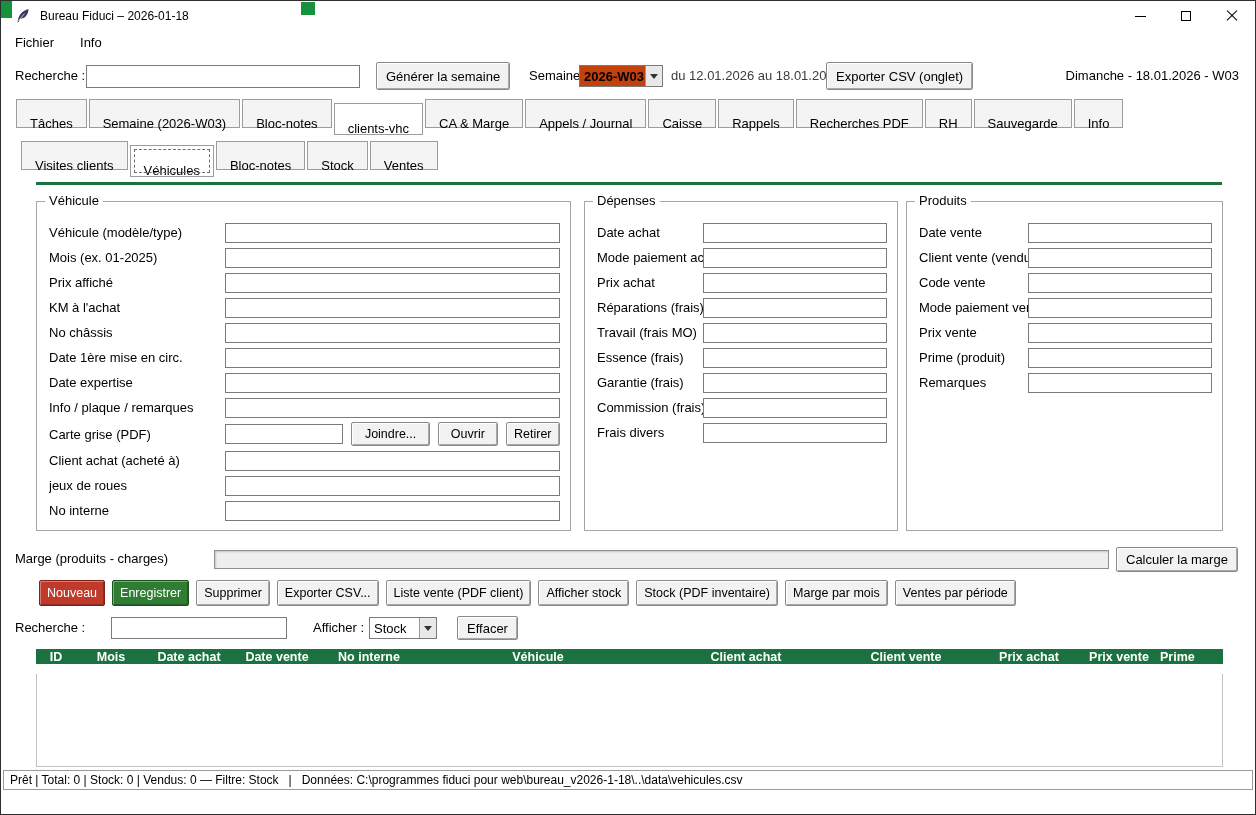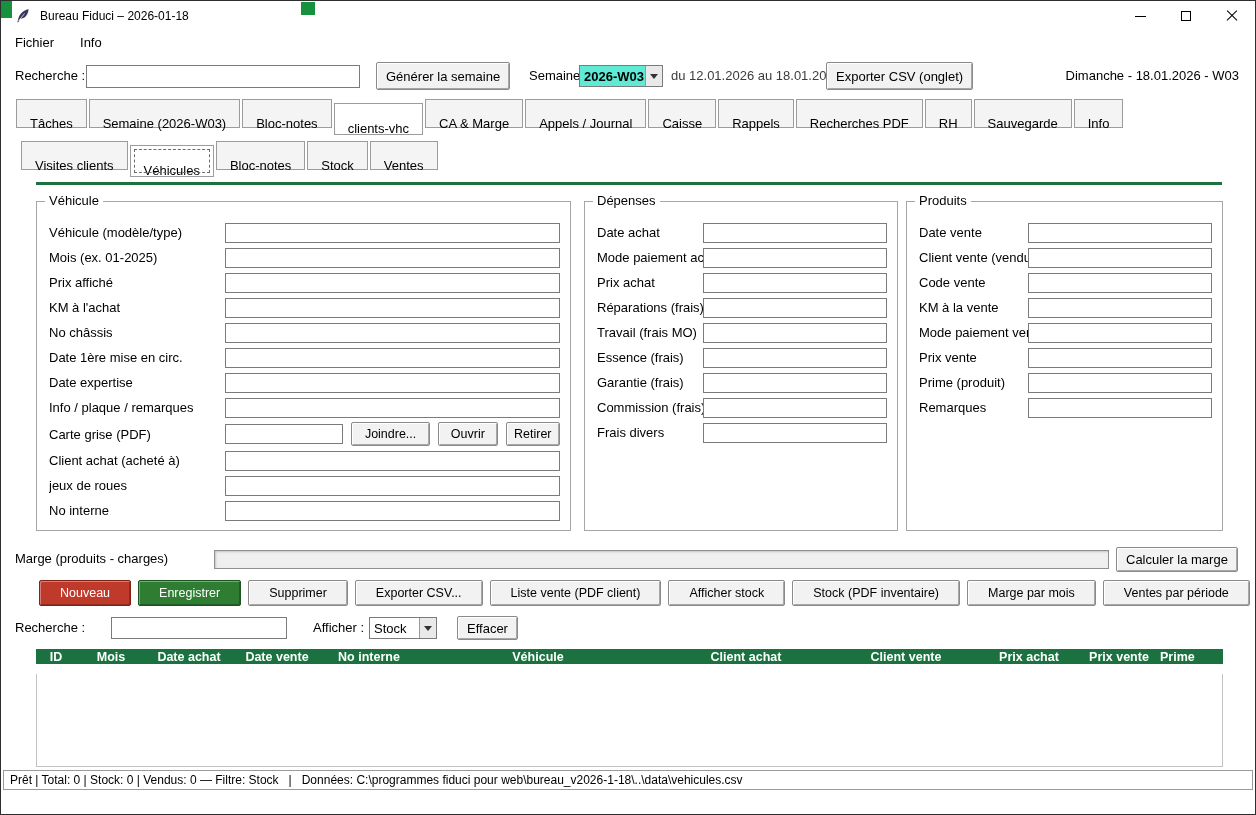--- a/index.html
+++ b/index.html
@@ -35,21 +35,21 @@
   .tb-search { position:absolute; left:85px; top:8px; width:274px; height:23px; }
   .btn { font-family:inherit; font-size:12.5px; color:#000; background:#f2f2f2; border:1px solid #8a8a8a;
          border-radius:2px; display:inline-flex; align-items:center; justify-content:center; cursor:default;
          box-shadow:inset 1px 1px 0 #ffffff, inset -1px -1px 0 #a8a8a8; white-space:nowrap; }
   .tb-generate { position:absolute; left:375px; top:5px; height:28px; padding:0 9px; font-size:13px; }
   .tb-export { position:absolute; left:825px; top:5px; height:28px; padding:0 9px; font-size:13px; }
   
   .combo { position:absolute; height:22px; border:1px solid #7b7b7b; background:#fff; display:flex; align-items:stretch; }
   .combo-week { left:578px; top:8px; width:84px; }
   .combo-val { flex:1; display:flex; align-items:center; padding-left:4px; overflow:hidden; white-space:nowrap; }
-  .combo-week .combo-val { background:#5eead4; font-weight:bold; }
+  .combo-week .combo-val { background:#c2410c; font-weight:bold; }
   .combo-arrow { flex:0 0 17px; background:#e9e9e9; border-left:1px solid #9a9a9a; display:flex; align-items:center; justify-content:center; }
   .arrow-tri { width:0; height:0; border-left:4px solid transparent; border-right:4px solid transparent; border-top:5px solid #333; }
   
   .tabs { position:absolute; display:flex; align-items:flex-start; z-index:2; }
   .main-tabs { top:98px; left:15px; }
   .sub-tabs { top:140px; left:20px; }
   .tab { height:29px; line-height:28px; padding:10px 13px; background:#f4f4f4; border:1px solid #9c9c9c; margin-right:2px; white-space:nowrap; }
   .tab.selected { position:relative; top:4px; height:32px; line-height:30px; background:#fff; z-index:3; }
   .tab.focus-dashed { outline:1px dashed #6b6b6b; outline-offset:-5px; }
   .green-sep { position:absolute; top:181px; left:35px; width:1186px; height:3px; background:var(--accent-green,#1b7240); }
@@ -73,21 +73,21 @@
   .cg-btn { height:24px; margin-left:8px; font-size:12.5px; }
   .cg-btn-attach { width:80px; } .cg-btn-open { width:60px; } .cg-btn-remove { width:55px; }
   
   .marge-row { position:absolute; top:544px; left:0; right:0; height:28px; }
   .marge-label { position:absolute; left:14px; line-height:28px; }
   .marge-field { position:absolute; left:213px; top:5px; width:895px; height:19px; background:#efefef;
                  border:1px solid #8f8f8f; box-shadow:inset 1px 1px 2px rgba(0,0,0,.18); }
   .marge-calc { position:absolute; left:1115px; top:2px; height:25px; padding:0 9px; font-size:13px; }
   
   .actions-row { position:absolute; top:579px; left:38px; display:flex; gap:7px; }
-  .act-btn { height:26px; padding:0 20px; }
+  .act-btn { height:26px; padding:0 7px; }
   .btn-new  { background:var(--new-red,#c03a2b); color:#fff; border-color:#7e2417; box-shadow:inset 1px 1px 0 rgba(255,255,255,.35), inset -1px -1px 0 rgba(0,0,0,.25); }
   .btn-save { background:var(--save-green,#2e7d32); color:#fff; border-color:#1d5420; box-shadow:inset 1px 1px 0 rgba(255,255,255,.35), inset -1px -1px 0 rgba(0,0,0,.25); }
   
   .filter-row { position:absolute; top:612px; left:0; right:0; height:30px; }
   .fr-label1 { position:absolute; left:14px; line-height:30px; }
   .fr-search { position:absolute; left:110px; top:4px; width:176px; height:22px; }
   .fr-label2 { position:absolute; left:312px; line-height:30px; }
   .combo-display { left:368px; top:4px; width:68px; }
   .fr-clear { position:absolute; left:456px; top:3px; height:24px; padding:0 9px; font-size:13px; }
   
@@ -291,24 +291,20 @@
       </div>
       <div class="frow">
         <span class="flabel">Client vente (vendu à)</span>
         <input type="text" class="fin" style="">
       </div>
       <div class="frow">
         <span class="flabel">Code vente</span>
         <input type="text" class="fin" style="">
       </div>
       <div class="frow">
-        <span class="flabel">KM à la vente</span>
-        <input type="text" class="fin" style="">
-      </div>
-      <div class="frow">
         <span class="flabel">Mode paiement vente</span>
         <input type="text" class="fin" style="">
       </div>
       <div class="frow">
         <span class="flabel">Prix vente</span>
         <input type="text" class="fin" style="">
       </div>
       <div class="frow">
         <span class="flabel">Prime (produit)</span>
         <input type="text" class="fin" style="">

